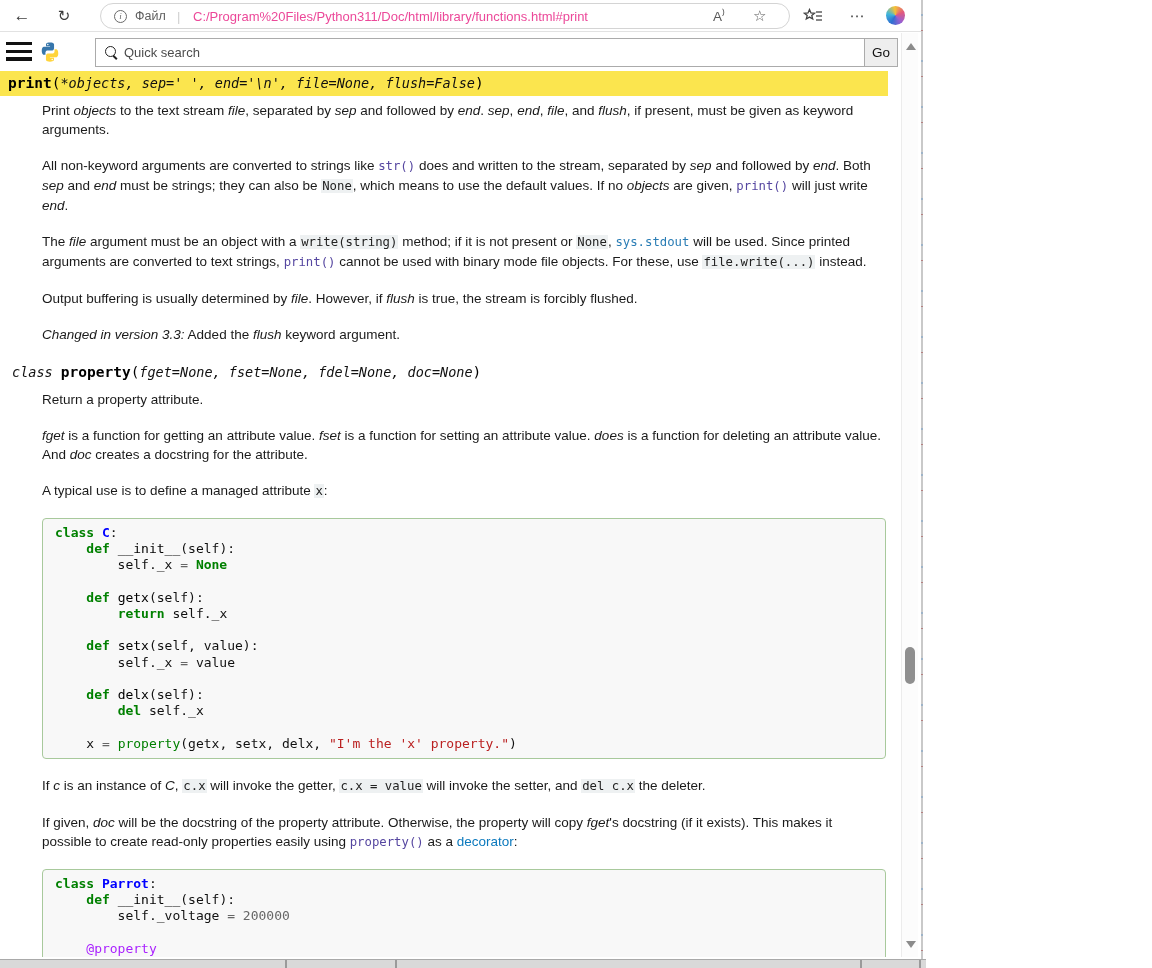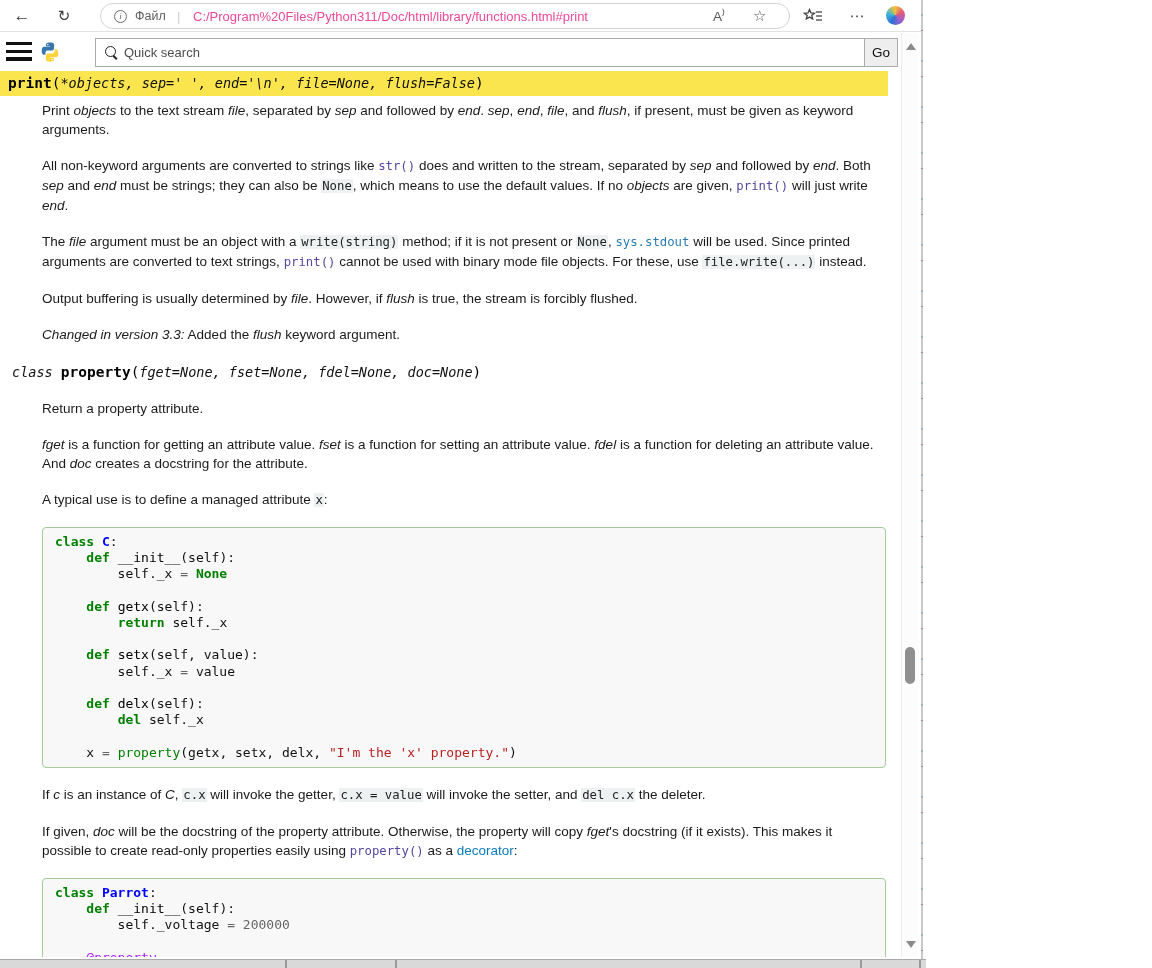--- a/index.html
+++ b/index.html
@@ -61,21 +61,21 @@
               background:repeating-linear-gradient(180deg,#c9c9c9 0 14px,#9db3c8 14px 16px,#c9c9c9 16px 30px,#b58080 30px 31px,#c9c9c9 31px 46px); }
   .bottom-strip { position:absolute; left:0; top:959px; width:926px; height:9px; background:#d9d9d9;
                   border-top:1px solid #a9a9a9; }
   .strip-tick { position:absolute; top:0; width:2px; height:9px; background:#9a9a9a; }
 
   
   .content { position:absolute; left:0; top:71px; width:901px; height:886px; overflow:hidden;
              color:#1a1a1a; font-size:13.5px; line-height:19px; background:#fff; }
   .dt-print { background:#fbe54e; padding:3px 8px 4px 8px; width:888px; margin-bottom:5px;
               font-family:"DejaVu Sans Mono","Liberation Mono",monospace; font-size:14.5px; line-height:18px; }
-  .dt-class { padding:2px 8px 2px 12px; margin:16px 0 16px 0;
+  .dt-class { padding:2px 8px 2px 12px; margin:16px 0 7px 0;
               font-family:"DejaVu Sans Mono","Liberation Mono",monospace; font-size:14.5px; line-height:18px; }
   .para { margin:0 16px 17px 42px; }
   .sig-n { font-weight:bold; color:#000; }
   .sig-p { color:#000; }
   .sig-i { font-style:italic; font-size:13.5px; color:#101010; }
   .it { font-style:italic; }
   .code-lit { font-family:"DejaVu Sans Mono","Liberation Mono",monospace; font-size:12.3px;
               background:#eef1f2; color:#222; padding:0 1px; }
   .code-xref { font-family:"DejaVu Sans Mono","Liberation Mono",monospace; font-size:12.3px;
                color:#5546a0; cursor:pointer; }
@@ -154,21 +154,21 @@
   <div class="content">
     <div class="dt-print"><span class="sig-n">print</span><span class="sig-p">(</span><span class="sig-i">*objects, sep=' ', end='\n', file=None, flush=False</span><span class="sig-p">)</span></div>
     <p class="para"><span>Print </span><span class="it">objects</span><span> to the text stream </span><span class="it">file</span><span>, separated by </span><span class="it">sep</span><span> and followed by </span><span class="it">end</span><span>. </span><span class="it">sep</span><span>, </span><span class="it">end</span><span>, </span><span class="it">file</span><span>, and </span><span class="it">flush</span><span>, if present, must be given as keyword arguments.</span></p>
     <p class="para"><span>All non-keyword arguments are converted to strings like </span><span class="code-xref">str()</span><span> does and written to the stream, separated by </span><span class="it">sep</span><span> and followed by </span><span class="it">end</span><span>. Both </span><span class="it">sep</span><span> and </span><span class="it">end</span><span> must be strings; they can also be </span><span class="code-lit">None</span><span>, which means to use the default values. If no </span><span class="it">objects</span><span> are given, </span><span class="code-xref">print()</span><span> will just write </span><span class="it">end</span><span>.</span></p>
     <p class="para"><span>The </span><span class="it">file</span><span> argument must be an object with a </span><span class="code-lit">write(string)</span><span> method; if it is not present or </span><span class="code-lit">None</span><span>, </span><span class="code-teal">sys.stdout</span><span> will be used. Since printed arguments are converted to text strings, </span><span class="code-xref">print()</span><span> cannot be used with binary mode file objects. For these, use </span><span class="code-lit">file.write(...)</span><span> instead.</span></p>
     <p class="para"><span>Output buffering is usually determined by </span><span class="it">file</span><span>. However, if </span><span class="it">flush</span><span> is true, the stream is forcibly flushed.</span></p>
     <p class="para"><span class="it">Changed in version 3.3:</span><span> Added the </span><span class="it">flush</span><span> keyword argument.</span></p>
 
     <div class="dt-class"><span class="sig-i">class </span><span class="sig-n">property</span><span class="sig-p">(</span><span class="sig-i">fget=None, fset=None, fdel=None, doc=None</span><span class="sig-p">)</span></div>
     <p class="para"><span>Return a property attribute.</span></p>
-    <p class="para"><span class="it">fget</span><span> is a function for getting an attribute value. </span><span class="it">fset</span><span> is a function for setting an attribute value. </span><span class="it">fdel</span><span> is a function for deleting an attribute value. And </span><span class="it">doc</span><span> creates a docstring for the attribute.</span></p>
+    <p class="para"><span class="it">fget</span><span> is a function for getting an attribute value. </span><span class="it">fset</span><span> is a function for setting an attribute value. </span><span class="it">does</span><span> is a function for deleting an attribute value. And </span><span class="it">doc</span><span> creates a docstring for the attribute.</span></p>
     <p class="para"><span>A typical use is to define a managed attribute </span><span class="code-lit">x</span><span>:</span></p>
 
     <div class="codeblock">
         <div class="cl"><span class="tok-k">class</span><span> </span><span class="tok-nc">C</span><span>:</span></div>
         <div class="cl"><span>    </span><span class="tok-k">def</span><span> </span><span class="tok-nf">__init__</span><span>(self):</span></div>
         <div class="cl"><span>        self._x </span><span class="tok-op">=</span><span> </span><span class="tok-kc">None</span></div>
         <div class="cl">&nbsp;</div>
         <div class="cl"><span>    </span><span class="tok-k">def</span><span> </span><span class="tok-nf">getx</span><span>(self):</span></div>
         <div class="cl"><span>        </span><span class="tok-k">return</span><span> self._x</span></div>
         <div class="cl">&nbsp;</div>

